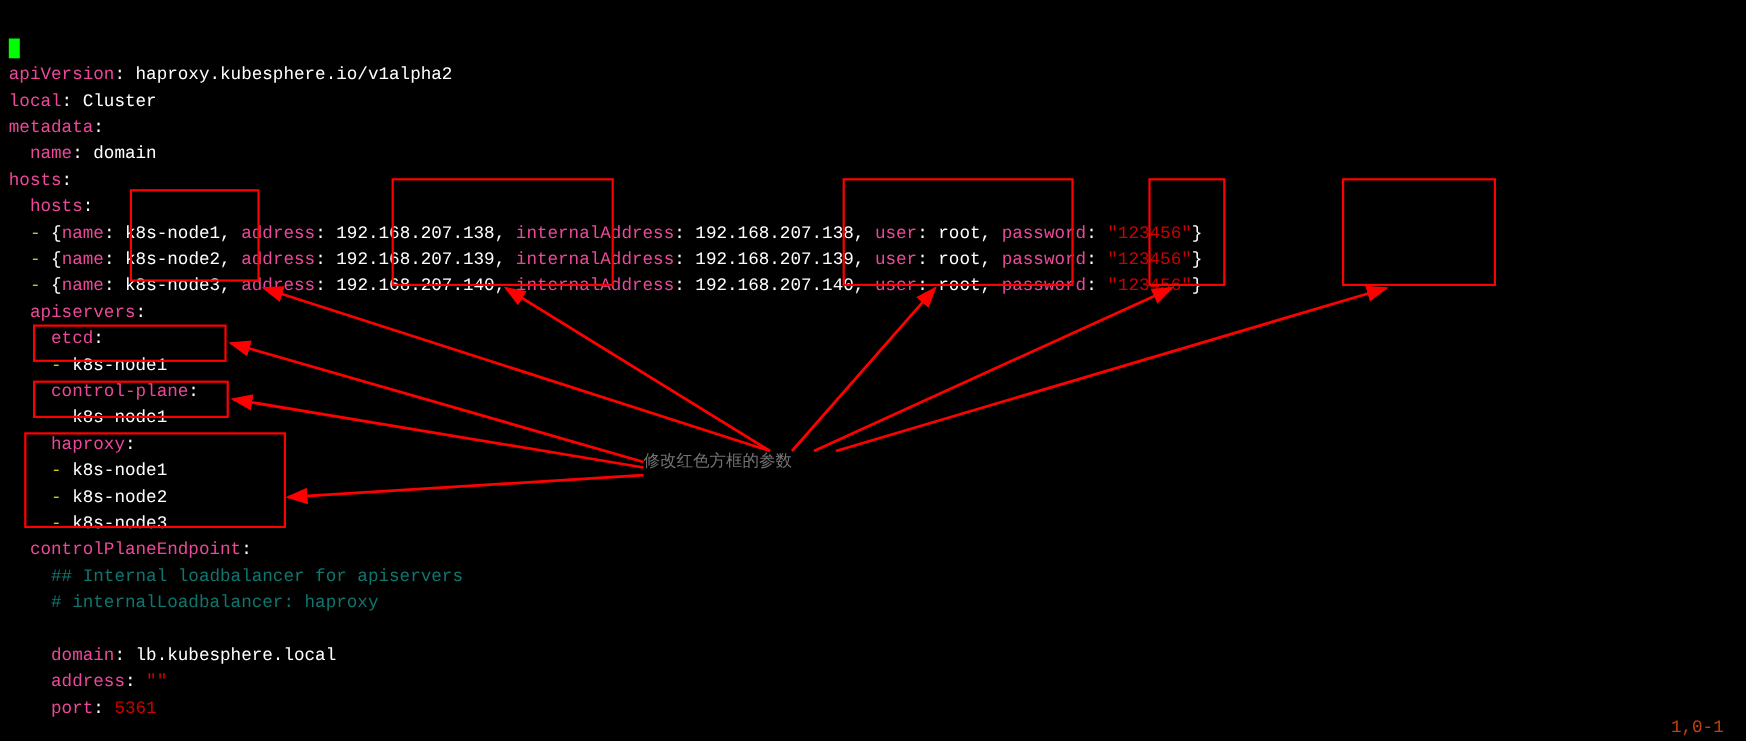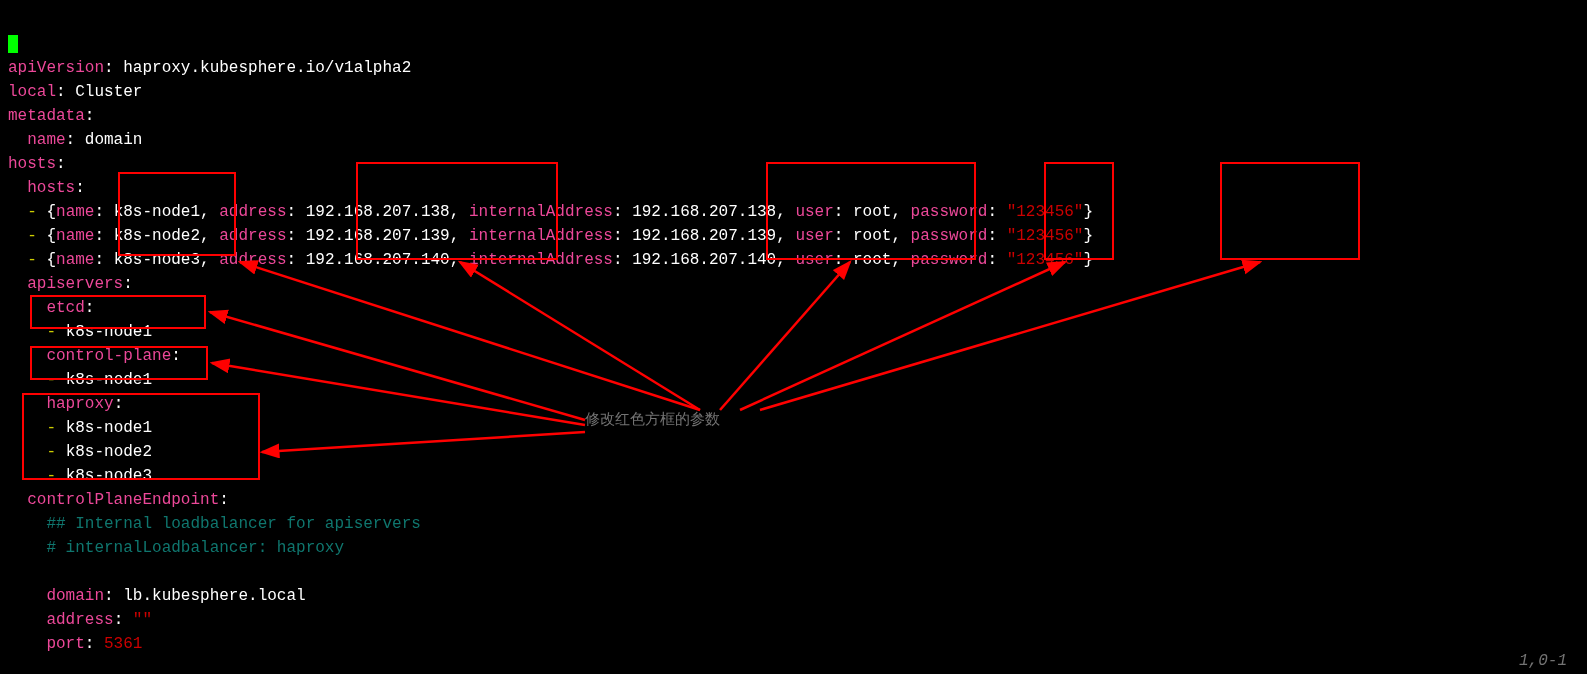--- a/index.html
+++ b/index.html
@@ -53,22 +53,21 @@
     left: 0;
     width: 1587px;
     height: 674px;
     pointer-events: none;
   }
 
   .status {
     position: absolute;
     bottom: 4px;
     right: 20px;
-    color: #737373;
-    font-style: italic;
+    color: #c2410c;
   }
 </style>
 </head>
 <body>
 
 <div class="terminal">
 <span class="cursor"></span>
 <span class="cyan">apiVersion</span><span class="white">: </span><span class="white">haproxy.kubesphere.io/v1alpha2</span>
 <span class="cyan">local</span><span class="white">: </span><span class="white">Cluster</span>
 <span class="cyan">metadata</span><span class="white">:</span>

